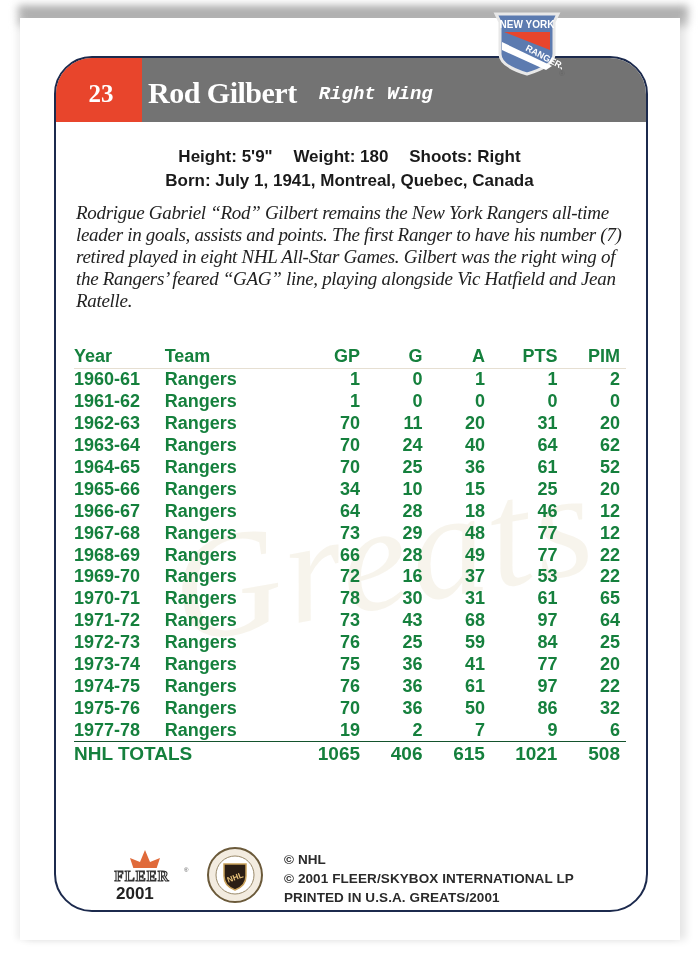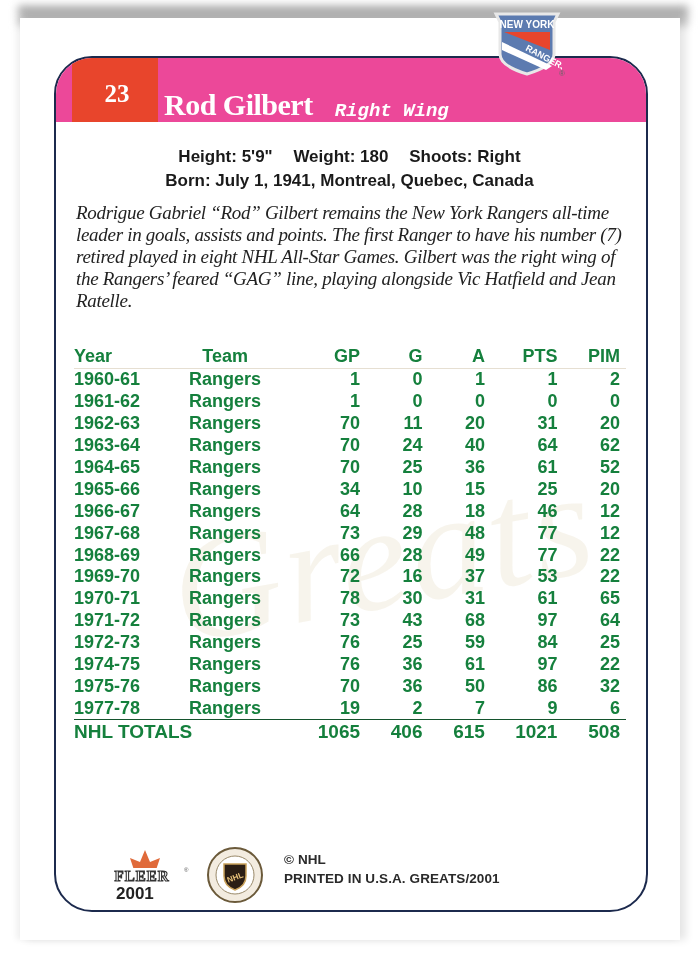--- a/index.html
+++ b/index.html
@@ -18,22 +18,22 @@
     background: #ffffff;
     box-shadow: 6px 0 8px rgba(0,0,0,0.10), -4px 0 6px rgba(0,0,0,0.06);
   }
   .frame {
     position: absolute; left: 54px; top: 56px; width: 594px; height: 856px;
     border: 2px solid #1c2a4d; border-radius: 38px;
     box-sizing: border-box; background: #fff; overflow: hidden;
   }
   .header {
     position: absolute; left: 0; top: 0; width: 100%; height: 64px;
-    background: #ec4899;
-    display: flex; align-items: flex-end; padding-left: 16px;
+    background: #737373;
+    display: flex; align-items: center;
   }
   .num-box {
     width: 86px; height: 64px; background: #e8452c;
     display: flex; align-items: center; justify-content: center;
   }
   .num {
     color: #fff; font-family: "Liberation Serif", serif; font-weight: bold;
     font-size: 25px; padding-top: 8px; padding-left: 4px;
   }
   .name {
@@ -70,21 +70,21 @@
   table.stats {
     position: absolute; left: 74px; top: 344px; width: 552px;
     border-collapse: collapse; font-size: 18px; color: #15803d;
   }
   table.stats th {
     font-weight: bold; text-align: right; padding: 0; height: 24px;
     border-bottom: 1px solid #e6dfd2;
   }
   table.stats td { text-align: right; padding: 0; height: 21.9px; font-weight: bold; }
   table.stats .c-year { text-align: left; width: 90px; }
-  table.stats .c-team { text-align: center; width: 120px; }
+  table.stats .c-team { text-align: left; width: 120px; }
   table.stats .c-gp { width: 74px; }
   table.stats .c-g { width: 62px; }
   table.stats .c-a { width: 62px; }
   table.stats .c-pts { width: 72px; }
   table.stats .c-pim { width: 62px; padding-right: 6px; }
   table.stats tr.totals td {
     border-top: 1px solid #14532d; height: 24px; font-size: 19px;
   }
   .fleer {
     position: absolute; left: 100px; top: 848px; width: 90px; height: 60px;
@@ -260,20 +260,29 @@
       <tr>
         <td class="c-year">1972-73</td>
         <td class="c-team">Rangers</td>
         <td class="c-gp">76</td>
         <td class="c-g">25</td>
         <td class="c-a">59</td>
         <td class="c-pts">84</td>
         <td class="c-pim">25</td>
       </tr>
       <tr>
+        <td class="c-year">1973-74</td>
+        <td class="c-team">Rangers</td>
+        <td class="c-gp">75</td>
+        <td class="c-g">36</td>
+        <td class="c-a">41</td>
+        <td class="c-pts">77</td>
+        <td class="c-pim">20</td>
+      </tr>
+      <tr>
         <td class="c-year">1974-75</td>
         <td class="c-team">Rangers</td>
         <td class="c-gp">76</td>
         <td class="c-g">36</td>
         <td class="c-a">61</td>
         <td class="c-pts">97</td>
         <td class="c-pim">22</td>
       </tr>
       <tr>
         <td class="c-year">1975-76</td>
@@ -316,14 +325,15 @@
 
 <svg class="nhl-seal" viewBox="0 0 58 58">
   <circle cx="29" cy="29" r="27" fill="#f3ece0" stroke="#6b5a3a" stroke-width="2"></circle>
   <circle cx="29" cy="29" r="19" fill="#ffffff" stroke="#9a8a6a" stroke-width="1"></circle>
   <path d="M18 18 L40 18 L40 30 Q40 40 29 44 Q18 40 18 30 Z" fill="#2b1e14" stroke="#c9a15a" stroke-width="1.5"></path>
   <text x="29" y="34" text-anchor="middle" font-family="Liberation Sans, sans-serif" font-weight="bold" font-size="8" fill="#e8c27a" transform="rotate(-20 29 31)">NHL</text>
 </svg>
 
 <div class="legal">
   <div>© NHL</div>
+  <div>© 2001 FLEER/SKYBOX INTERNATIONAL LP</div>
   <div>PRINTED IN U.S.A. GREATS/2001</div>
 </div>
 
 </body></html>

